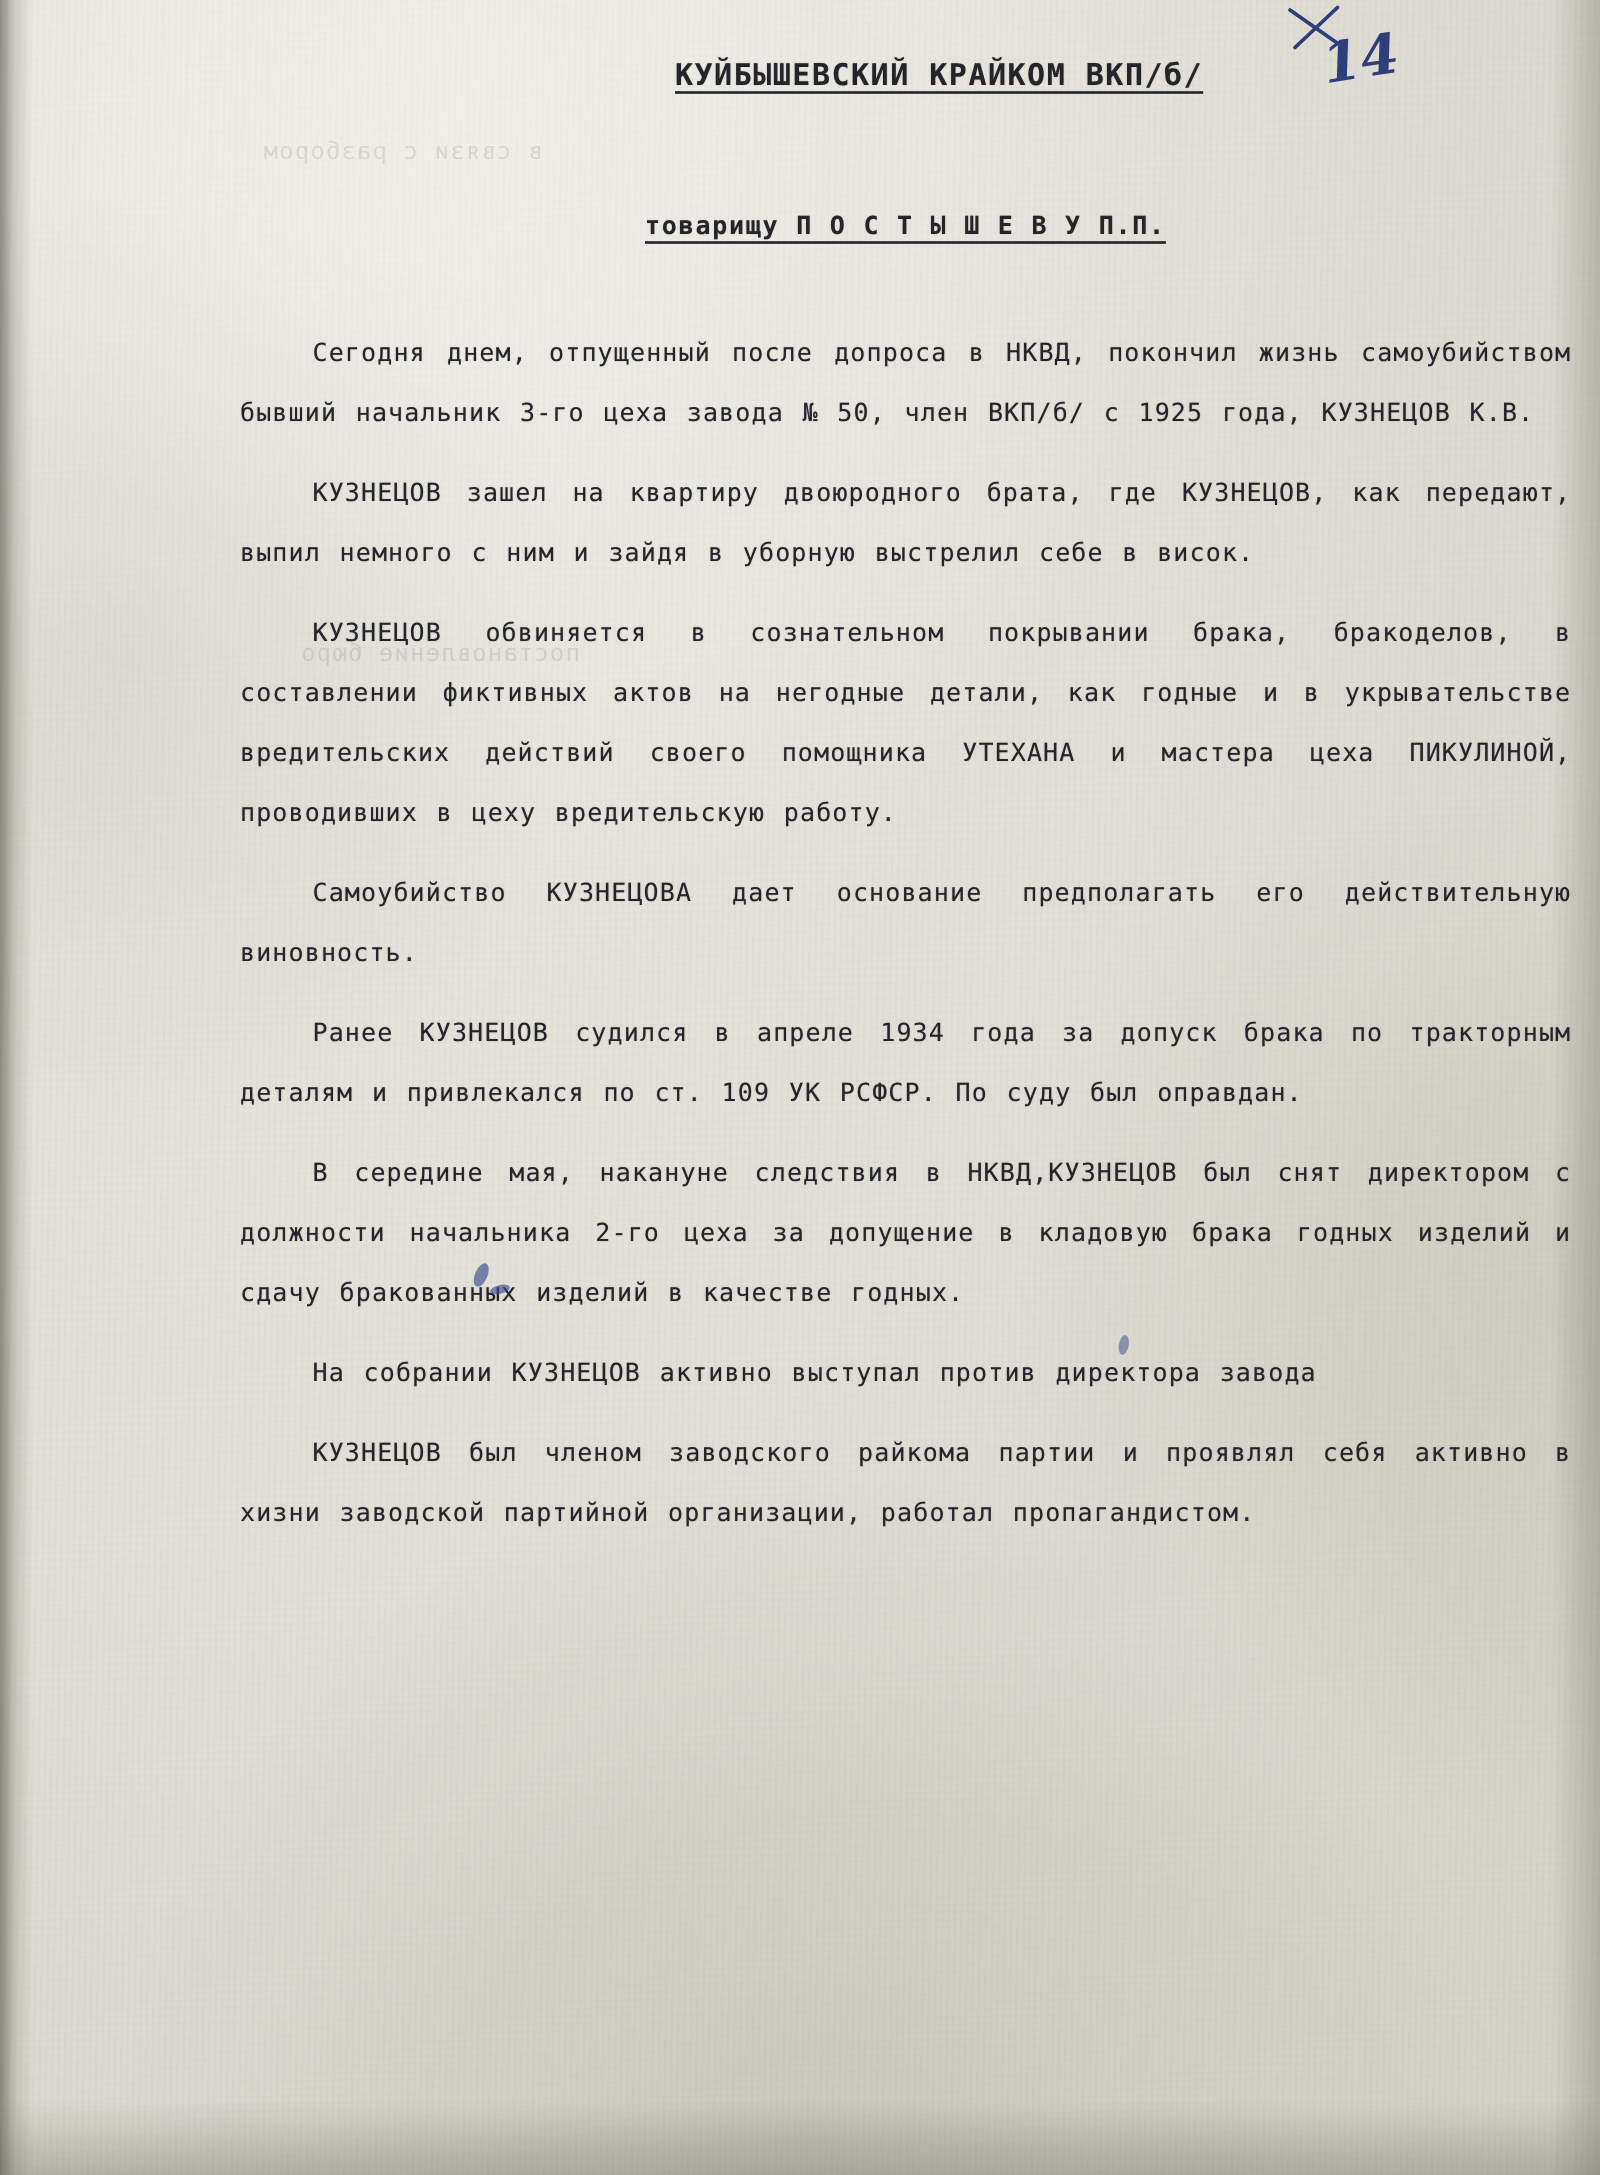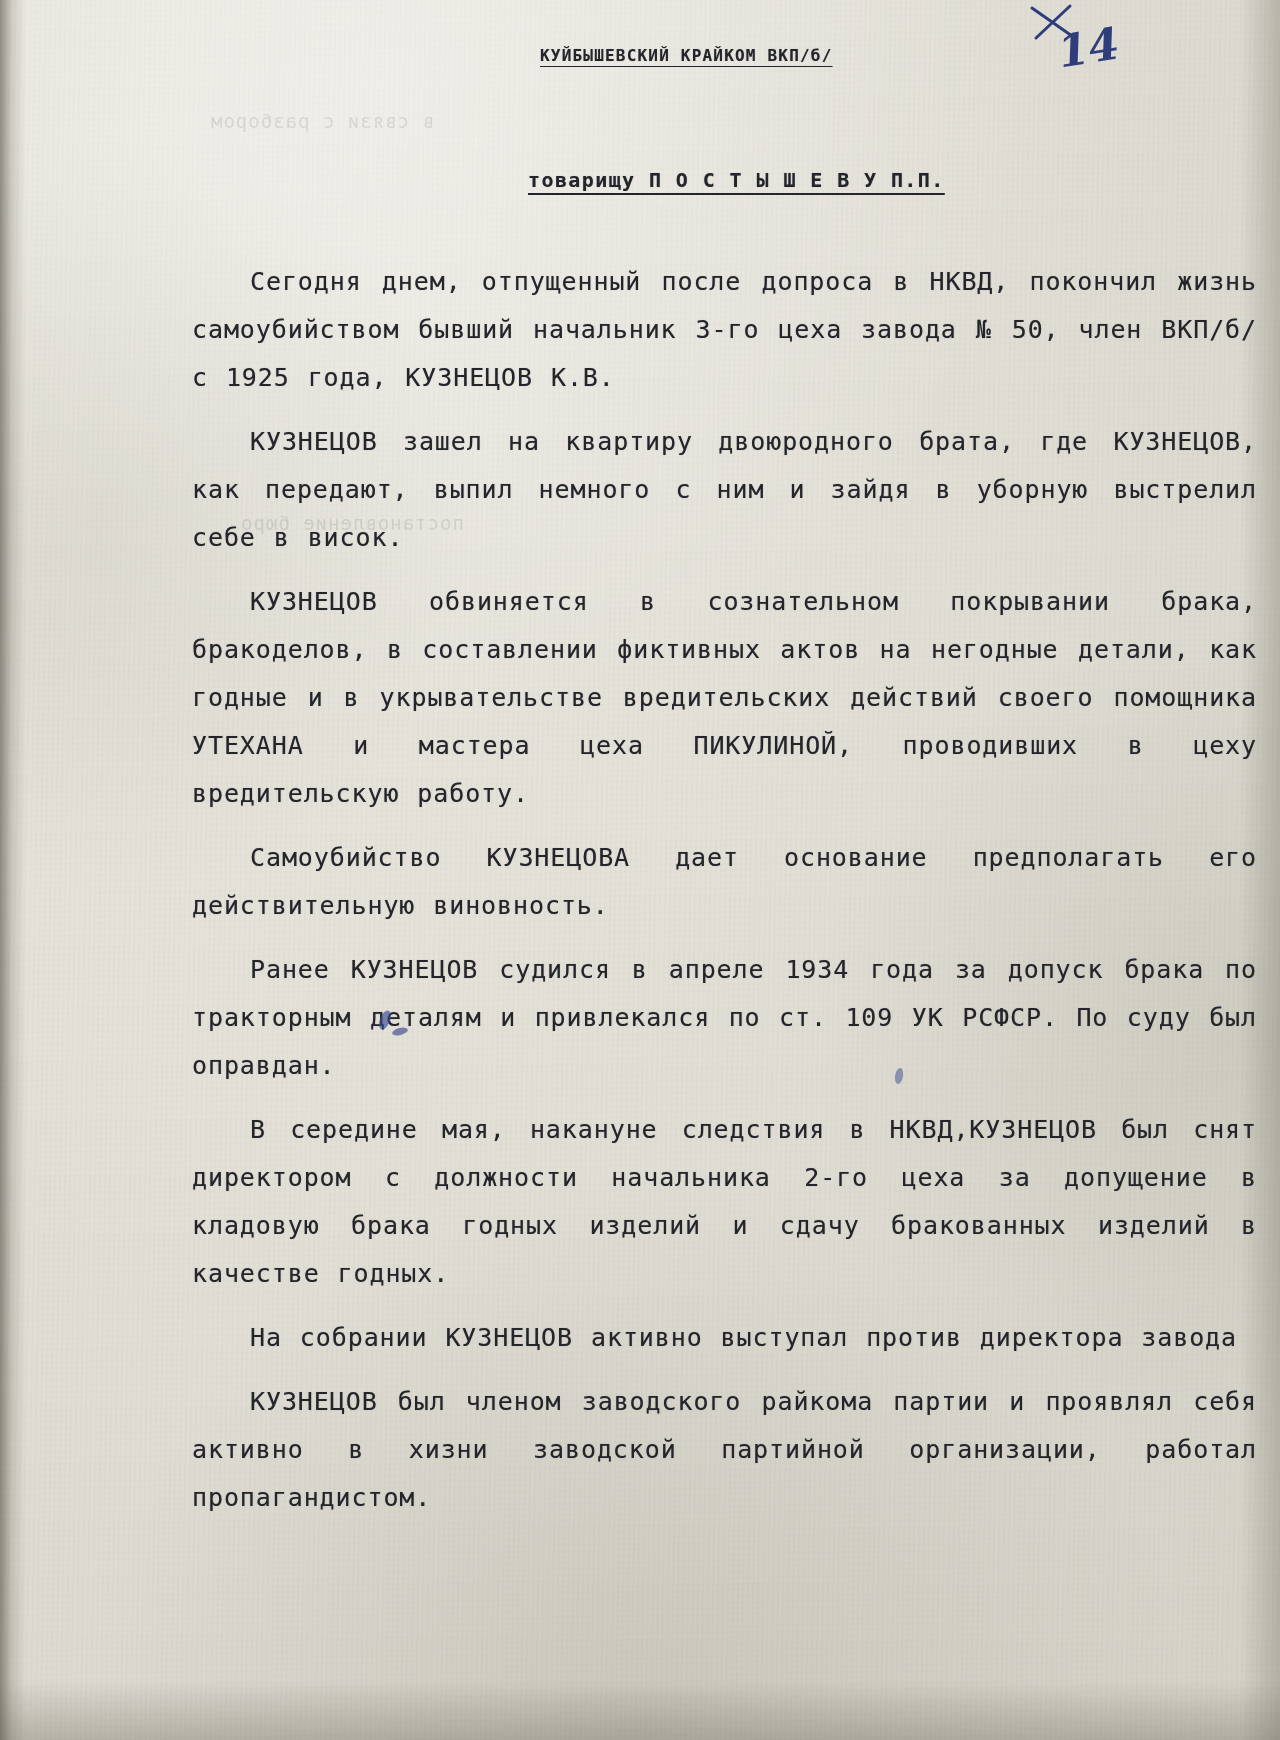--- a/index.html
+++ b/index.html
@@ -68,57 +68,57 @@
   .typed {
     color: #23252b;
     font-family: "DejaVu Sans Mono", monospace;
     text-shadow: 0 0 1px rgba(35,37,43,0.35);
   }
 
   .head-krajkom {
     position: absolute;
     left: 540px;
     top: 46px;
-    font-size: 16px;
+    font-size: 24px;
     letter-spacing: 1.2px;
     font-weight: 700;
     text-decoration: underline;
     text-underline-offset: 5px;
     white-space: nowrap;
   }
   .head-line2 {
     position: absolute;
     left: 388px;
     top: 118px;
     font-size: 20px;
     letter-spacing: 1.1px;
     font-weight: 700;
     white-space: nowrap;
   }
   .head-line3 {
     position: absolute;
-    left: 528px;
+    left: 516px;
     top: 168px;
     font-size: 20px;
     letter-spacing: 1.4px;
     font-weight: 700;
     text-decoration: underline;
     text-underline-offset: 6px;
     white-space: nowrap;
   }
 
   .body-block {
     position: absolute;
     left: 192px;
     top: 258px;
     width: 1065px;
   }
   .para {
     margin: 0 0 16px 0;
-    font-size: 25px;
+    font-size: 20px;
     line-height: 48px;
     letter-spacing: 0.9px;
     text-indent: 58px;
     text-align: justify;
     word-spacing: 2px;
   }
 
   .page-num {
     position: absolute;
     left: 1058px;

